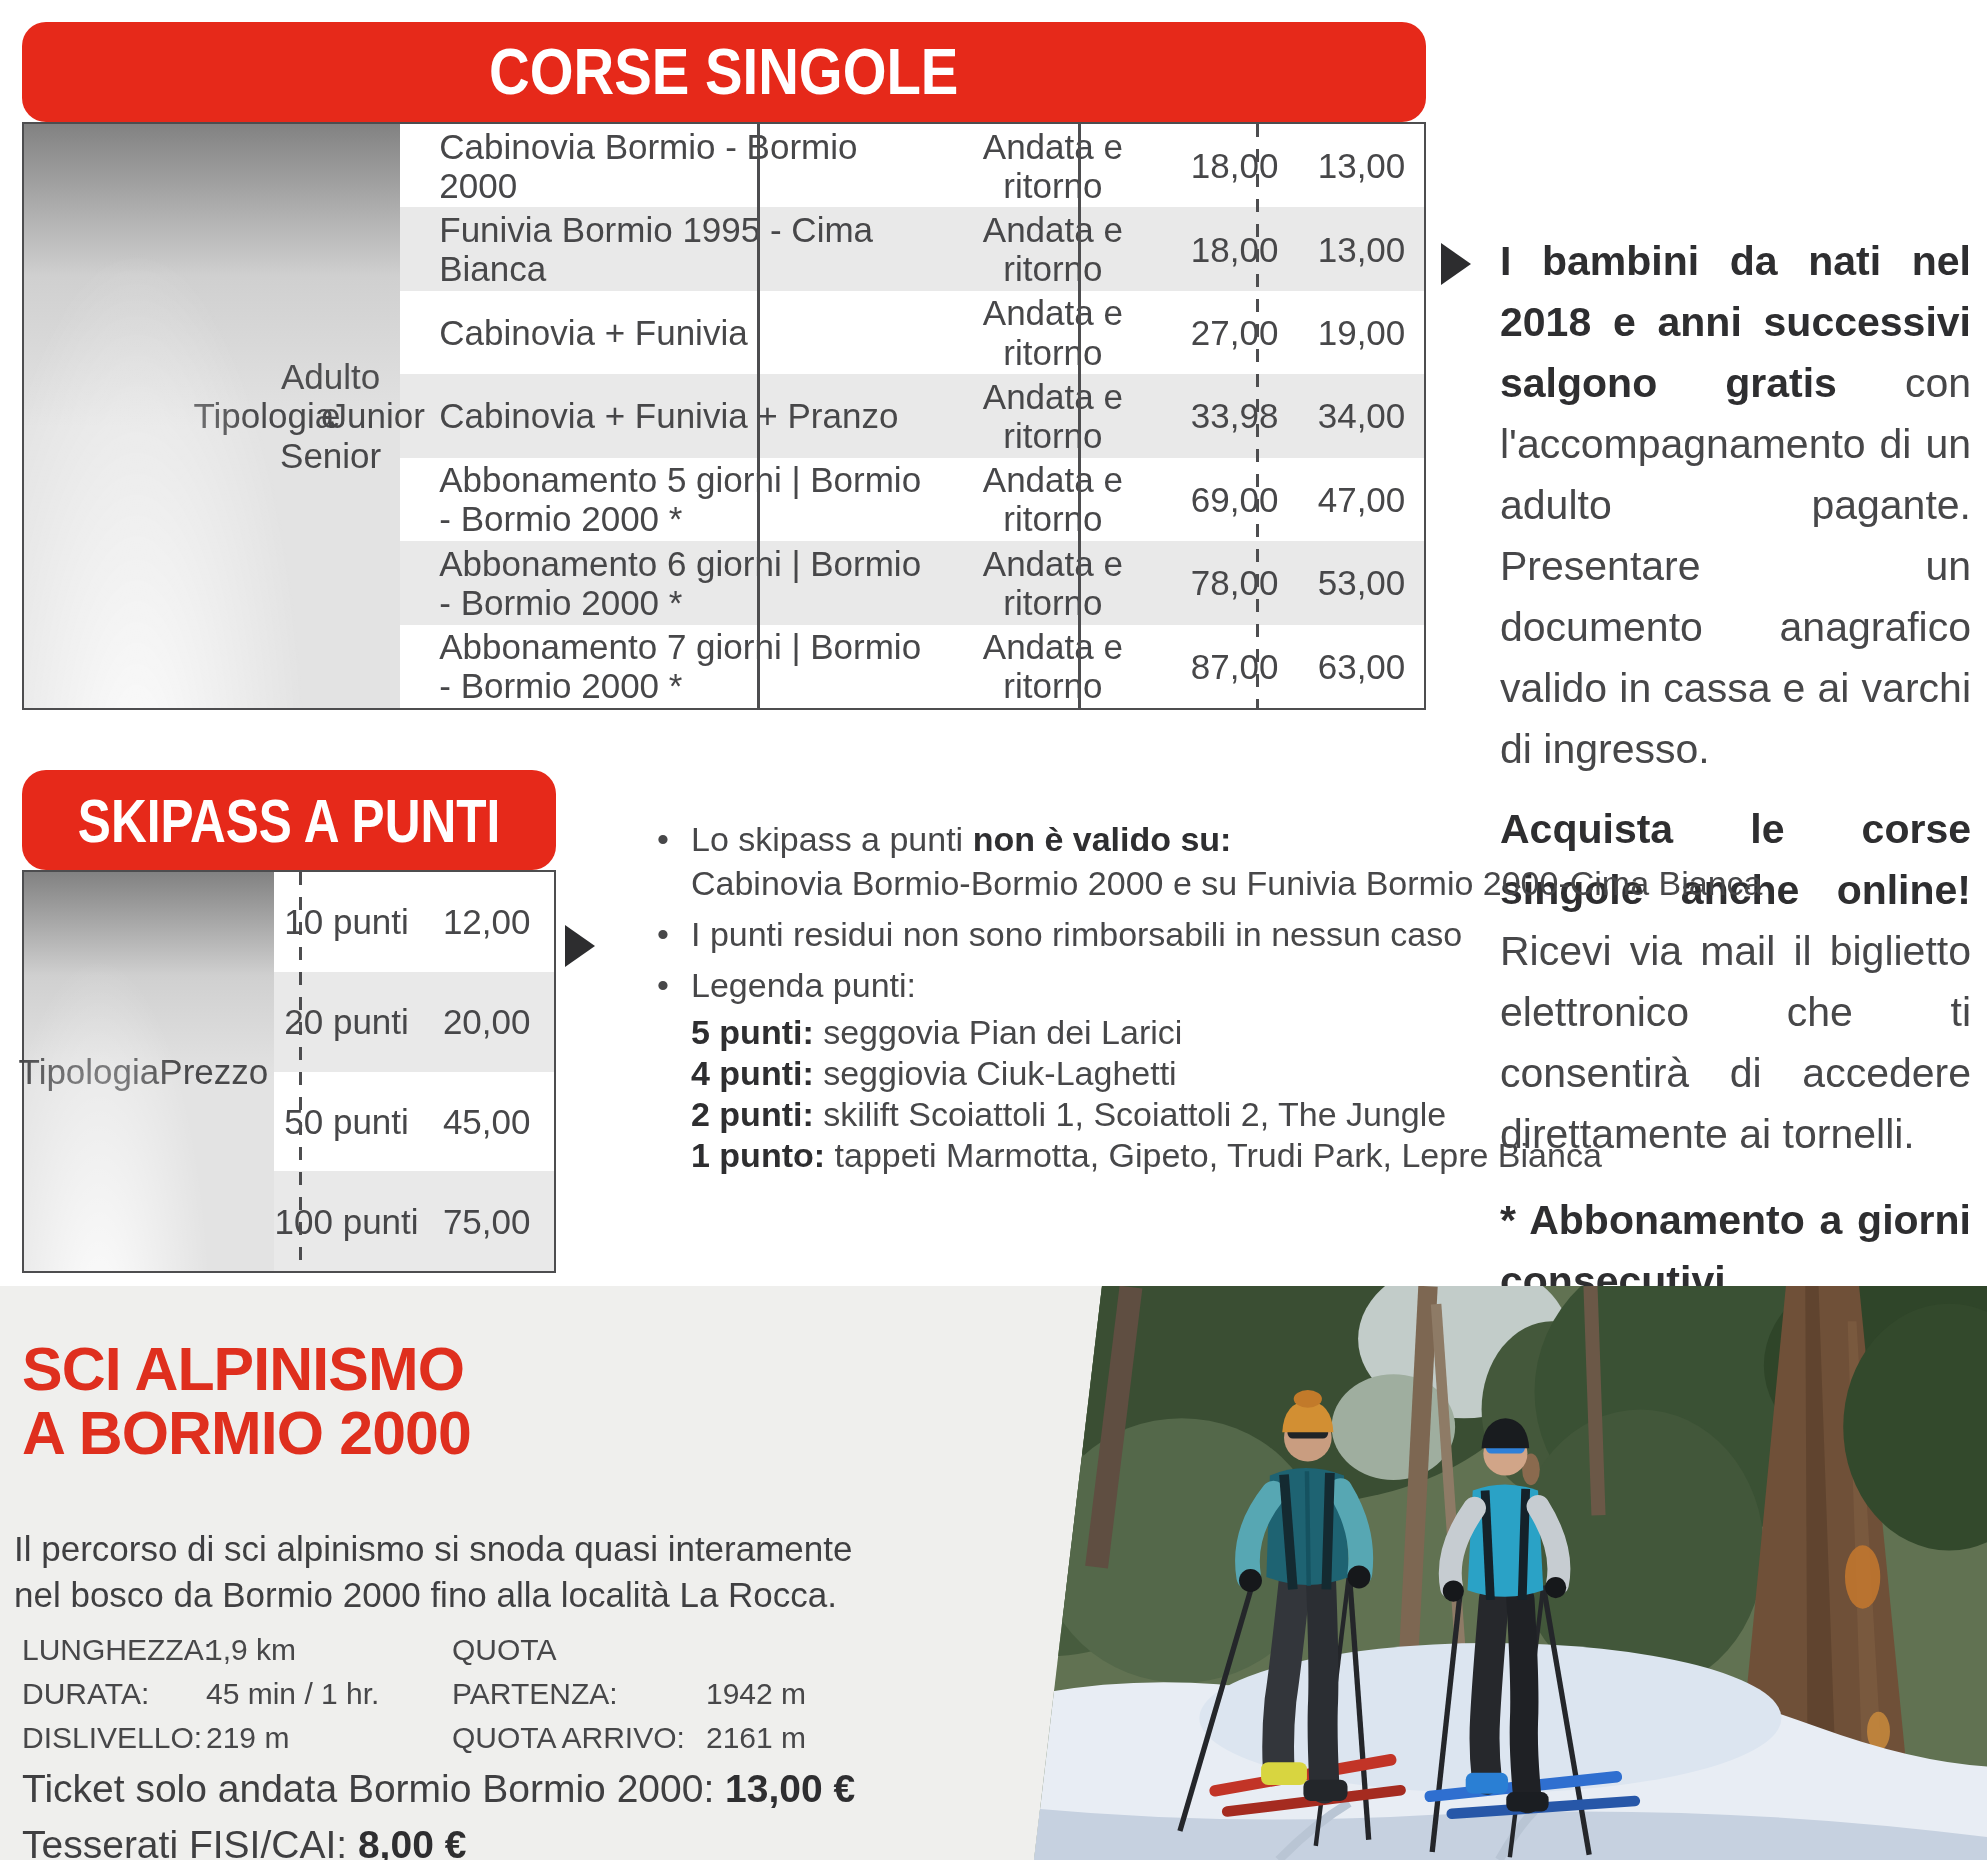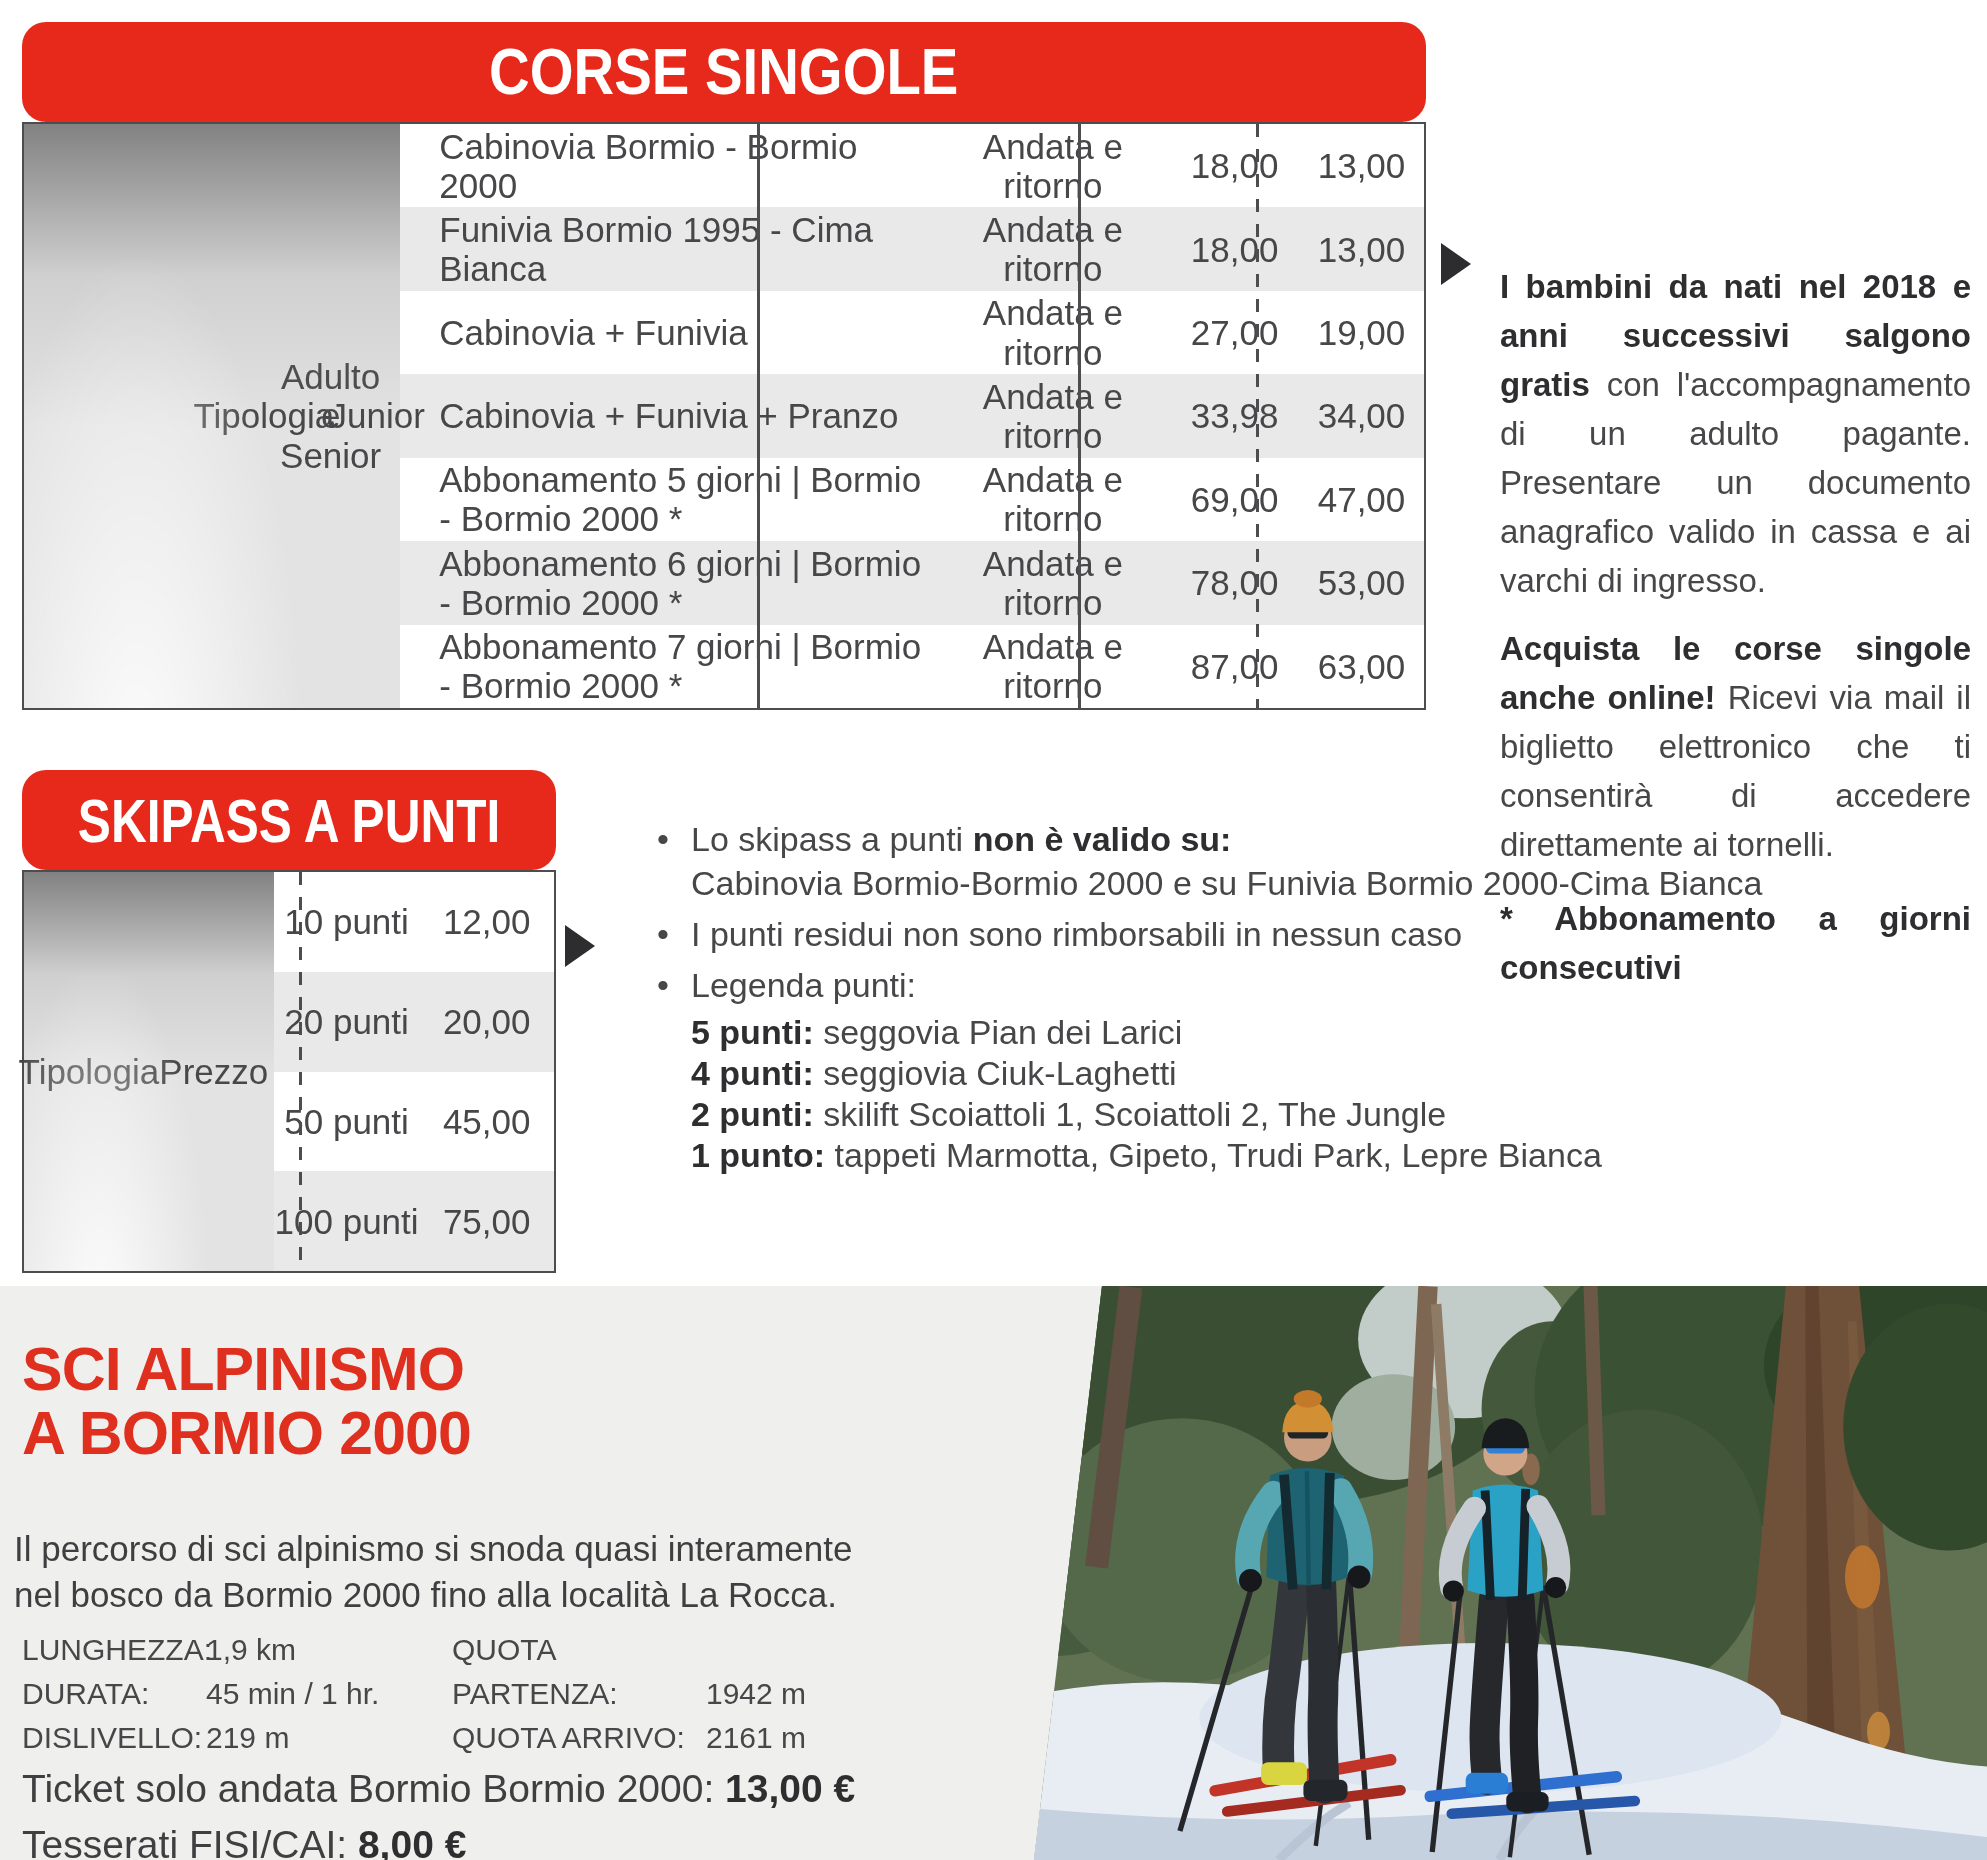--- a/index.html
+++ b/index.html
@@ -67,21 +67,21 @@
   
   .arrow-right{
     width:0; height:0;
     border-top:21px solid transparent; border-bottom:21px solid transparent;
     border-left:30px solid var(--arrow,#2d2d2f);
   }
   .arrow-corse{left:1441px; top:243px;}
   .arrow-skipass{left:565px; top:925px;}
 
   
-  .corse-notes{left:1500px; top:262px; width:471px; font-size:33px; line-height:49px; color:var(--text,#474749);}
+  .corse-notes{left:1500px; top:231px; width:471px; font-size:41px; line-height:61px; color:var(--text,#474749);}
   .corse-notes p{text-align:justify;}
   .corse-notes b{color:var(--text-strong,#2e2e30);}
   .note-p2{margin-top:19.4px;}
   .note-foot{margin-top:25px; font-weight:bold; color:var(--text-strong,#2e2e30); text-align:left;}
 
   
   .sk-bullets{left:657px; top:817px; width:1306px; font-size:34px; line-height:44px; color:var(--text,#474749);}
   .sk-bullets b{color:var(--text-strong,#2e2e30);}
   .bullet-item{display:flex; align-items:flex-start;}
   .bullet-item + .bullet-item{margin-top:7px;}

